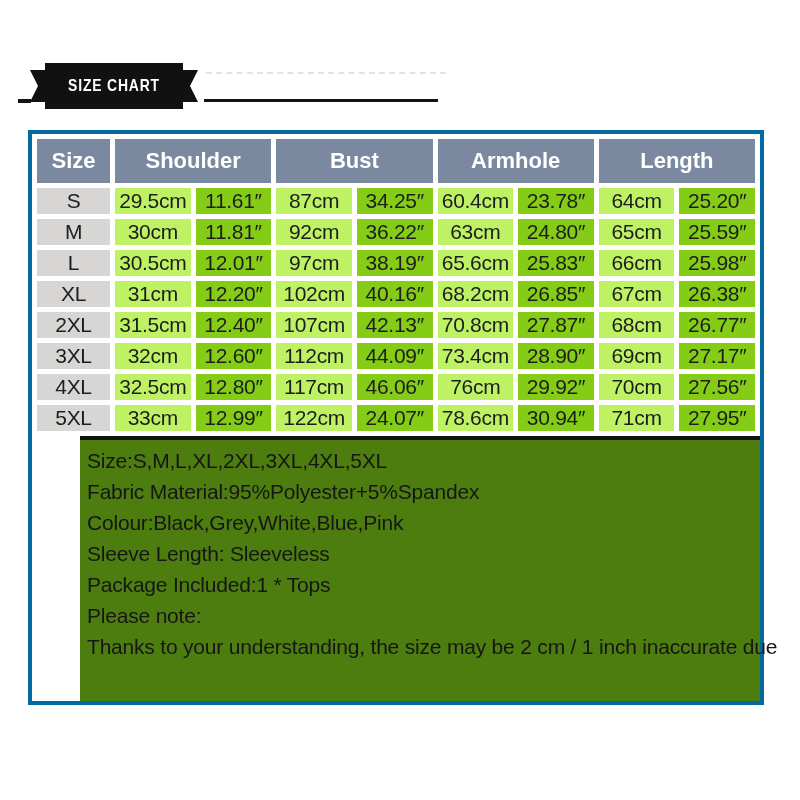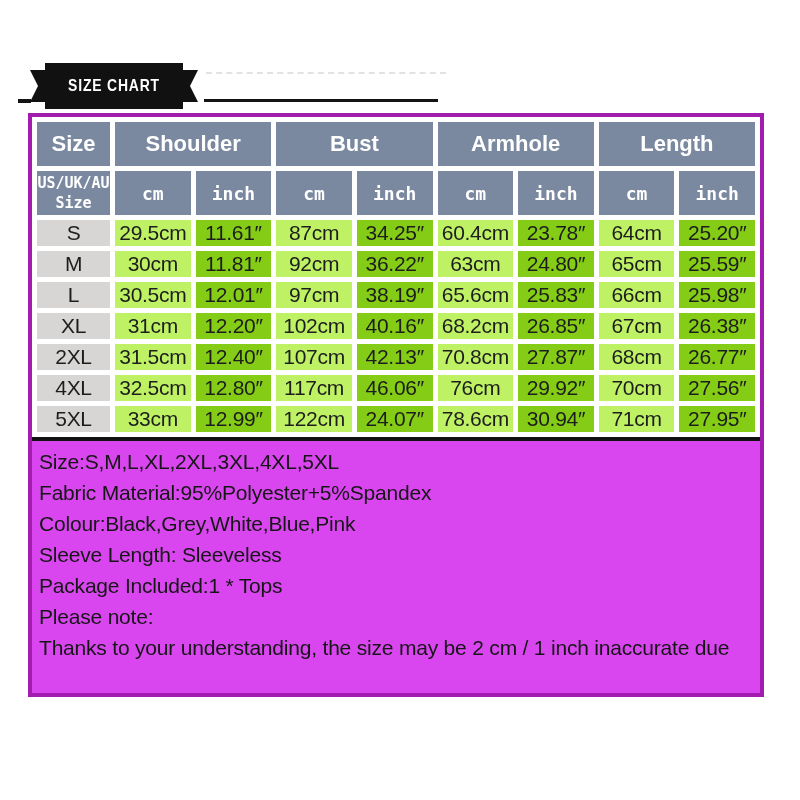--- a/index.html
+++ b/index.html
@@ -33,23 +33,23 @@
   .ribbon-text{
     position:absolute;left:15px;top:0;width:138px;height:46px;
     display:flex;align-items:center;justify-content:center;
     color:#ffffff;font-weight:bold;font-size:17px;
     letter-spacing:1px;transform:scaleX(0.82);
     white-space:nowrap;
   }
 
   
   .sheet{
-    position:absolute;left:28px;top:113px;
+    position:absolute;left:28px;top:130px;
     width:736px;
-    border:4px solid #a21caf;
+    border:4px solid #0369a1;
     box-sizing:border-box;
     background:#ffffff;
   }
   table.size-table{
     width:100%;
     table-layout:fixed;
     border-collapse:separate;
     border-spacing:5px;
     background:#ffffff;
   }
@@ -82,22 +82,23 @@
     height:26px;
     font-size:21px;letter-spacing:-0.3px;
     color:#1d1d1d;
   }
   .cell-size{background:#d7d6d4;}
   .cell-cm{background:#bef264;}
   .cell-inch{background:#84cc16;}
 
   .notes{
     border-top:4px solid #121212;
-    background:#d946ef;
-    padding:5px 8px 30px 7px;
+    background:#4d7c0f;
+    padding:5px 8px 39px 7px;
+    margin-left:48px;
   }
   .note-line{
     font-size:21px;line-height:31px;
     letter-spacing:-0.2px;
     color:#161616;
     white-space:nowrap;
   }
 </style>
 </head>
 <body>
@@ -128,31 +129,20 @@
         <col>
     </colgroup>
     <tbody>
         <tr>
       <th class="hdr">Size</th>
       <th class="hdr" colspan="2">Shoulder</th>
       <th class="hdr" colspan="2">Bust</th>
       <th class="hdr" colspan="2">Armhole</th>
       <th class="hdr" colspan="2">Length</th>
     </tr>
-    <tr>
-      <th class="hdr-sub-size">US/UK/AU Size</th>
-      <th class="hdr-sub">cm</th>
-      <th class="hdr-sub">inch</th>
-      <th class="hdr-sub">cm</th>
-      <th class="hdr-sub">inch</th>
-      <th class="hdr-sub">cm</th>
-      <th class="hdr-sub">inch</th>
-      <th class="hdr-sub">cm</th>
-      <th class="hdr-sub">inch</th>
-    </tr>
 
     <tr>
       <td class="cell cell-size">S</td>
       <td class="cell cell-cm">29.5cm</td>
       <td class="cell cell-inch">11.61″</td>
       <td class="cell cell-cm">87cm</td>
       <td class="cell cell-inch">34.25″</td>
       <td class="cell cell-cm">60.4cm</td>
       <td class="cell cell-inch">23.78″</td>
       <td class="cell cell-cm">64cm</td>
@@ -194,20 +184,31 @@
     <tr>
       <td class="cell cell-size">2XL</td>
       <td class="cell cell-cm">31.5cm</td>
       <td class="cell cell-inch">12.40″</td>
       <td class="cell cell-cm">107cm</td>
       <td class="cell cell-inch">42.13″</td>
       <td class="cell cell-cm">70.8cm</td>
       <td class="cell cell-inch">27.87″</td>
       <td class="cell cell-cm">68cm</td>
       <td class="cell cell-inch">26.77″</td>
+    </tr>
+    <tr>
+      <td class="cell cell-size">3XL</td>
+      <td class="cell cell-cm">32cm</td>
+      <td class="cell cell-inch">12.60″</td>
+      <td class="cell cell-cm">112cm</td>
+      <td class="cell cell-inch">44.09″</td>
+      <td class="cell cell-cm">73.4cm</td>
+      <td class="cell cell-inch">28.90″</td>
+      <td class="cell cell-cm">69cm</td>
+      <td class="cell cell-inch">27.17″</td>
     </tr>
     <tr>
       <td class="cell cell-size">4XL</td>
       <td class="cell cell-cm">32.5cm</td>
       <td class="cell cell-inch">12.80″</td>
       <td class="cell cell-cm">117cm</td>
       <td class="cell cell-inch">46.06″</td>
       <td class="cell cell-cm">76cm</td>
       <td class="cell cell-inch">29.92″</td>
       <td class="cell cell-cm">70cm</td>

